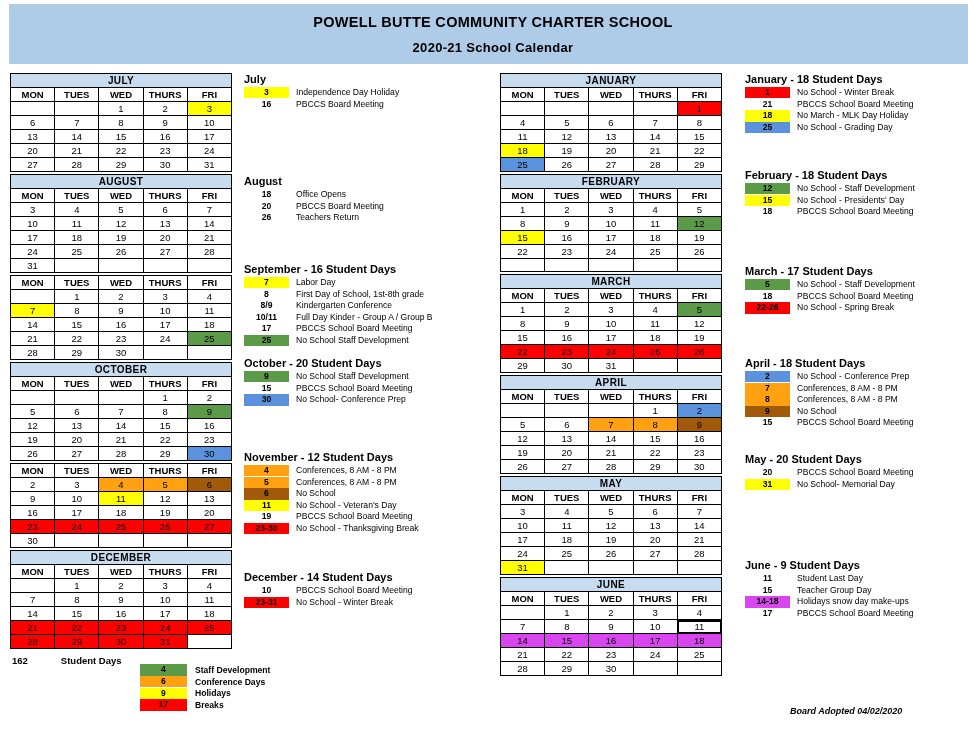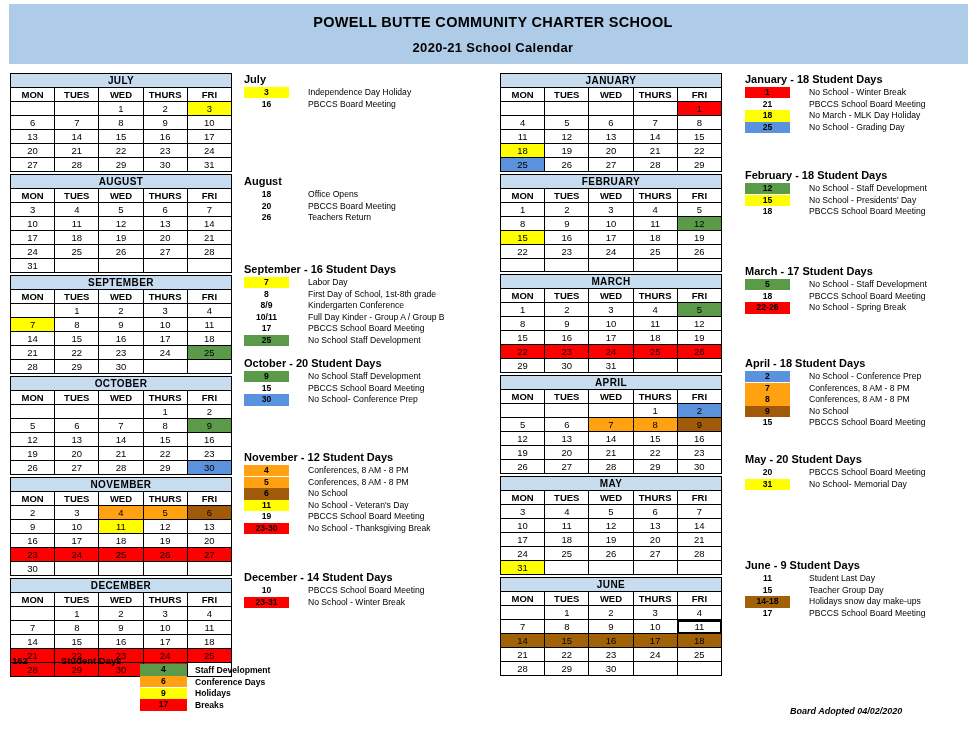--- a/index.html
+++ b/index.html
@@ -66,39 +66,39 @@
   table.month td.day{ font-weight:normal; }
   td.empty{ background:#fff; }
 
   
   .c-yellow{ background:#ffff00; }
   .c-green { background:#5a9a48; }
   .c-blue  { background:#5a92dd; }
   .c-red   { background:#ff0000; }
   .c-orange{ background:#ffa111; }
   .c-brown { background:#a05a09; }
-  .c-gray  { background:#a16207; }
+  .c-gray  { background:#d946ef; }
   .c-none  { background:#ffffff; }
   td.boxed{ outline:2.5px solid #000; outline-offset:-2px; }
 
   
   .note-block{ margin-bottom:0px; }
   .note-head{
     font-size:11px; font-weight:bold; margin:0 0 1px 0; line-height:13px;
     white-space:nowrap;
   }
   .note-row{
     display:flex; align-items:center; height:11.6px; line-height:11.6px;
   }
   .note-date{
     width:45px; min-width:45px; text-align:center; font-size:8.6px;
     font-weight:bold; height:11.4px; line-height:11.4px;
   }
   .note-text{
-    font-size:8.6px; padding-left:19px; white-space:nowrap;
+    font-size:8.6px; padding-left:7px; white-space:nowrap;
   }
 
   
   #student-days-total{
     position:absolute; left:12px; top:655px;
     font-size:9.5px; font-weight:bold;
   }
   #student-days-total .num{ margin-right:33px; }
 
   #legend{ position:absolute; left:140px; top:664px; }
@@ -217,23 +217,20 @@
           <td class="day c-none empty"></td>
           <td class="day c-none empty"></td>
           <td class="day c-none empty"></td>
           <td class="day c-none empty"></td>
         </tr>
       </tbody>
     </table>
     <table class="month">
       <tbody>
         <tr>
-          <th class="month-name" colspan="5">SEPTEMBER</th>
-        </tr>
-        <tr>
           <th class="dow">MON</th>
           <th class="dow">TUES</th>
           <th class="dow">WED</th>
           <th class="dow">THURS</th>
           <th class="dow">FRI</th>
         </tr>
         <tr>
           <td class="day c-none empty"></td>
           <td class="day c-none">1</td>
           <td class="day c-none">2</td>
@@ -315,23 +312,20 @@
           <td class="day c-none">27</td>
           <td class="day c-none">28</td>
           <td class="day c-none">29</td>
           <td class="day c-blue">30</td>
         </tr>
       </tbody>
     </table>
     <table class="month">
       <tbody>
         <tr>
-          <th class="month-name" colspan="5">NOVEMBER</th>
-        </tr>
-        <tr>
           <th class="dow">MON</th>
           <th class="dow">TUES</th>
           <th class="dow">WED</th>
           <th class="dow">THURS</th>
           <th class="dow">FRI</th>
         </tr>
         <tr>
           <td class="day c-none">2</td>
           <td class="day c-none">3</td>
           <td class="day c-orange">4</td>

